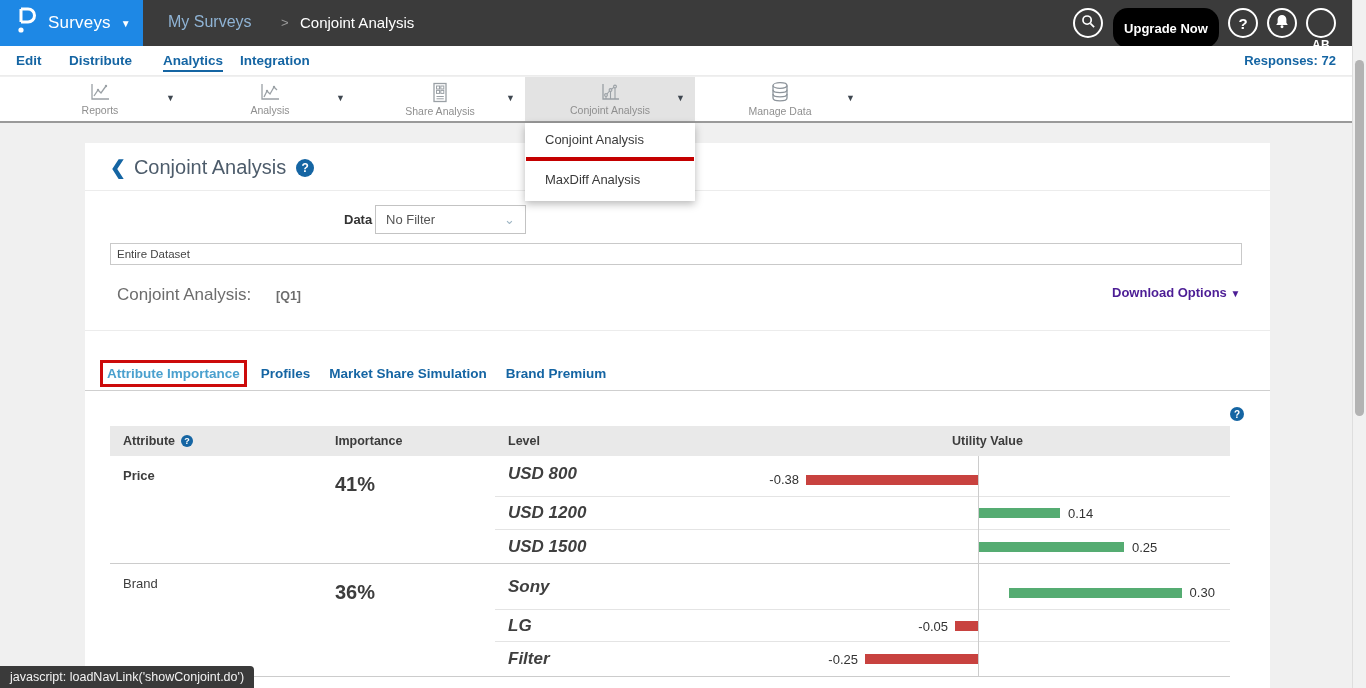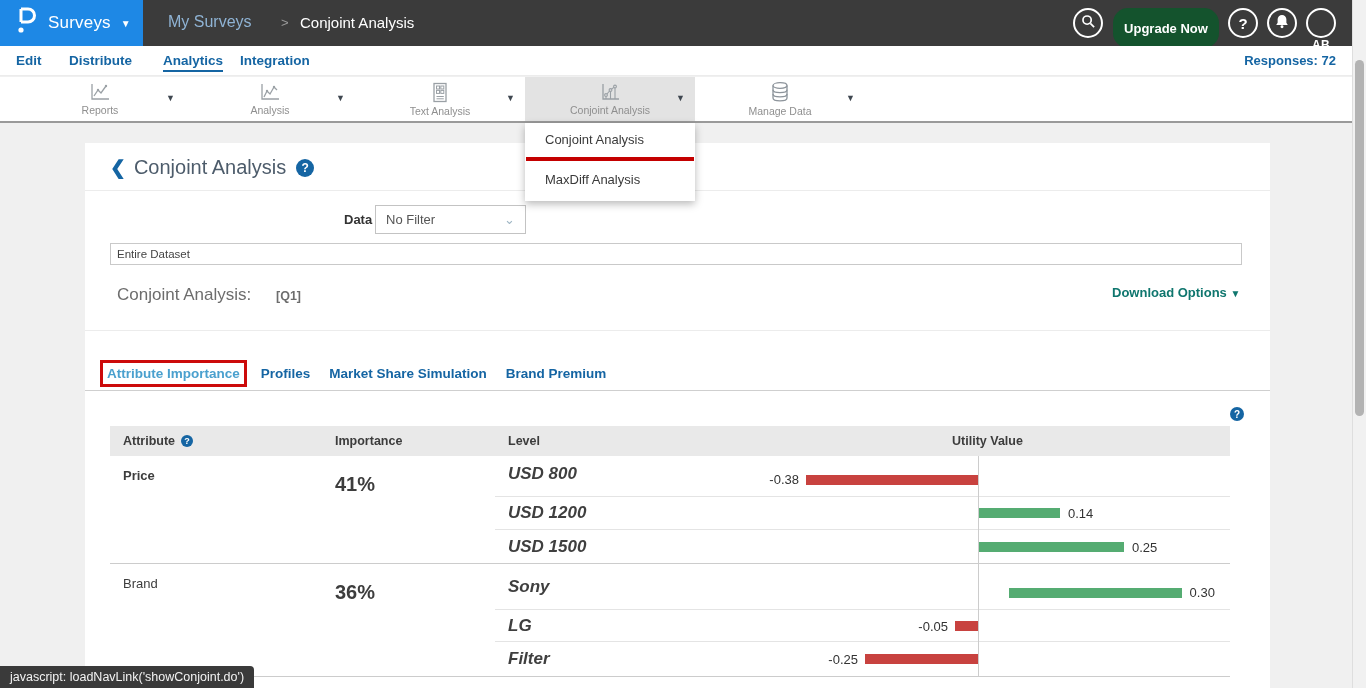--- a/index.html
+++ b/index.html
@@ -9,21 +9,21 @@
   
   .topbar { position:absolute; left:0; top:0; width:1366px; height:46px; background:#3b3b3b; }
   .logo-block { position:absolute; left:0; top:0; width:143px; height:46px; background:#1e88e5; display:flex; align-items:center; cursor:pointer; }
   .logo-glyph { margin-left:13px; }
   .product-name { color:#fff; font-size:17px; margin-left:9px; letter-spacing:.2px; }
   .product-caret { color:#fff; font-size:10px; margin-left:10px; }
   .crumb-parent { position:absolute; left:168px; top:13px; font-size:16px; color:#8fb3d4; cursor:pointer; }
   .crumb-sep { position:absolute; left:281px; top:15px; font-size:13px; color:#9b9b9b; }
   .crumb-current { position:absolute; left:300px; top:14px; font-size:15px; color:#ffffff; }
   .tb-circle { position:absolute; top:8px; width:30px; height:30px; border:2px solid #fff; border-radius:50%; display:flex; align-items:center; justify-content:center; color:#fff; cursor:pointer; }
-  .upgrade-btn { position:absolute; left:1113px; top:8px; width:106px; height:40px; background:#14532d; border:none; border-radius:15px; color:#fff; font-size:13px; font-weight:bold; font-family:"Liberation Sans",sans-serif; cursor:pointer; }
+  .upgrade-btn { position:absolute; left:1113px; top:8px; width:106px; height:40px; background:#000000; border:none; border-radius:15px; color:#fff; font-size:13px; font-weight:bold; font-family:"Liberation Sans",sans-serif; cursor:pointer; }
   .q-mark { font-size:15px; font-weight:bold; }
   .avatar-txt { font-size:12px; font-weight:bold; letter-spacing:.3px;margin-top:44px; }
 
   
   .nav2 { position:absolute; left:0; top:46px; width:1366px; height:30px; background:#fff; border-bottom:1px solid #ececec; }
   .nav2 a { position:absolute; top:7px; font-size:13.5px; font-weight:bold; color:#1565a3; text-decoration:none; cursor:pointer; }
   .nav2 a.active { border-bottom:2px solid #1565a3; padding-bottom:2px; }
   .responses { position:absolute; right:30px; top:7px; font-size:13px; font-weight:bold; color:#1565a3; }
 
   
@@ -47,21 +47,21 @@
   .help-bubble { width:18px; height:18px; border-radius:50%; background:#1565a3; color:#fff; font-size:12px; font-weight:bold; display:inline-flex; align-items:center; justify-content:center; margin-left:10px; cursor:pointer; }
   .divider { position:absolute; left:85px; width:1185px; height:1px; background:#ececec; }
 
   .df-label { position:absolute; left:303px; top:212px; font-size:13px; font-weight:bold; color:#333;padding-left:41px; }
   .df-select { position:absolute; left:375px; top:205px; width:151px; height:29px; border:1px solid #c3c3c3; background:#fff; display:flex; align-items:center; padding-left:10px; font-size:13px; color:#555; cursor:pointer; }
   .df-select .sel-caret { position:absolute; right:10px; color:#9fb6c4; font-size:13px; }
   .dataset-input { position:absolute; left:110px; top:243px; width:1132px; height:22px; border:1px solid #c9c9c9; font-size:11.5px; color:#444; padding-left:6px; font-family:"Liberation Sans",sans-serif; background:#fff; }
 
   .section-title { position:absolute; left:117px; top:285px; font-size:17px; color:#6d6d6d; }
   .question-ref { position:absolute; left:276px; top:289px; font-size:12.5px; font-weight:bold; color:#6d6d6d; }
-  .download-opts { position:absolute; left:1112px; top:285px; font-size:13px; font-weight:bold; color:#0f766e; cursor:pointer; }
+  .download-opts { position:absolute; left:1112px; top:285px; font-size:13px; font-weight:bold; color:#4c1d95; cursor:pointer; }
   .download-opts .dl-caret { font-size:10px; }
 
   
   .tabs { position:absolute; left:100px; top:360px; display:flex; align-items:center; }
   .tab { font-size:13.5px; font-weight:bold; color:#1565a3; margin-right:19px; cursor:pointer; white-space:nowrap; }
   .tab.active { color:#4aa0ce; border:3px solid #cc0a0a; padding:3px 4px; margin-right:14px; }
   .tabs-underline { position:absolute; left:85px; top:390px; width:1185px; height:1px; background:#cfcfcf; }
   .table-help { position:absolute; left:1230px; top:407px; width:14px; height:14px; border-radius:50%; background:#1565a3; color:#fff; font-size:10px; font-weight:bold; display:flex; align-items:center; justify-content:center; cursor:pointer; }
 
   
@@ -174,21 +174,21 @@
         <svg width="20" height="21" viewBox="0 0 20 21">
           <rect x="4" y="1.5" width="12" height="18" fill="none" stroke="#9aa0a5" stroke-width="1.3"></rect>
           <rect x="6.5" y="4" width="3" height="3" fill="none" stroke="#9aa0a5" stroke-width="1"></rect>
           <rect x="10.8" y="4" width="3" height="3" fill="none" stroke="#9aa0a5" stroke-width="1"></rect>
           <rect x="6.5" y="8.4" width="3" height="3" fill="none" stroke="#9aa0a5" stroke-width="1"></rect>
           <rect x="10.8" y="8.4" width="3" height="3" fill="none" stroke="#9aa0a5" stroke-width="1"></rect>
           <line x1="6.5" y1="14.5" x2="13.8" y2="14.5" stroke="#9aa0a5" stroke-width="1"></line>
           <line x1="6.5" y1="16.8" x2="13.8" y2="16.8" stroke="#9aa0a5" stroke-width="1"></line>
         </svg>
       </span>
-    <span class="tb-label">Text Analysis</span>
+    <span class="tb-label">Share Analysis</span>
   </div>
   <span class="tb-caret" style="left:506px;">▼</span>
 
   <div class="tb-item active" style="left:525px; width:170px;">
     <span class="tb-icon">
         <svg width="22" height="20" viewBox="0 0 22 20">
           <path d="M4 2 V17 H20" fill="none" stroke="#9aa0a5" stroke-width="1.3"></path>
           <circle cx="7" cy="13" r="1.4" fill="none" stroke="#9aa0a5" stroke-width="1.1"></circle>
           <circle cx="11.5" cy="8" r="1.4" fill="none" stroke="#9aa0a5" stroke-width="1.1"></circle>
           <circle cx="16" cy="4.5" r="1.4" fill="none" stroke="#9aa0a5" stroke-width="1.1"></circle>

